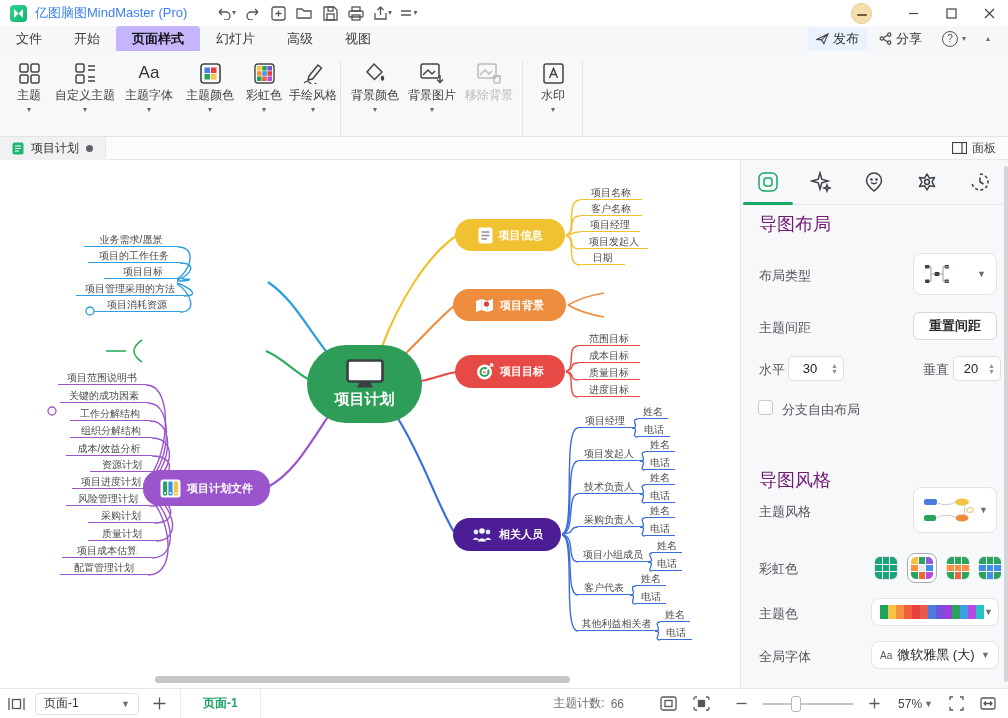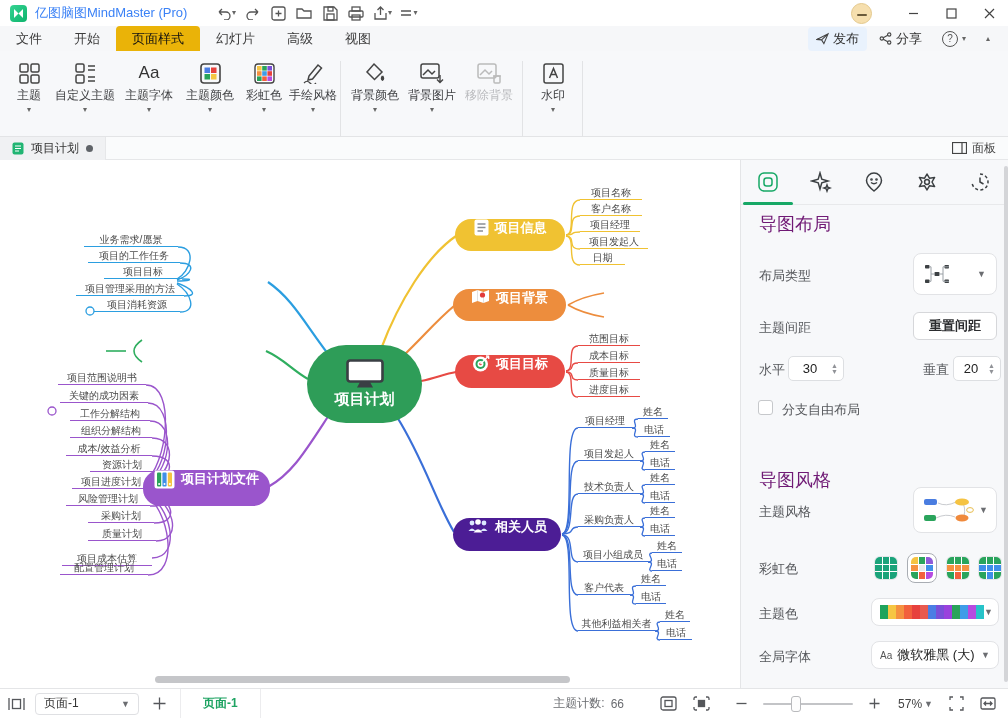--- a/index.html
+++ b/index.html
@@ -14,21 +14,21 @@
 .qi{width:26px;height:20px;display:flex;align-items:center;justify-content:center;color:#555;cursor:pointer}
 .qi svg{stroke:#555;fill:none;stroke-width:1.3}
 .caret{font-size:8px;color:#666;line-height:1}
 .win-spacer{flex:1}
 .avatar{width:21px;height:21px;border-radius:50%;background:#f6dfae;border:1px solid #e4c98d;position:relative;margin-right:22px}
 .avatar:after{content:"";position:absolute;left:5px;top:10px;width:10px;height:2px;background:#6b5b3a;border-radius:2px}
 .winbtn{width:38px;height:24px;display:flex;align-items:center;justify-content:center;color:#444;font-size:13px}
 
 .menubar{position:absolute;left:0;top:26px;width:1008px;height:25px;background:#f6f7f9;display:flex;align-items:center}
 .mitem{padding:4px 16px;color:#3c3c3c;font-size:13px}
-.mitem.active{background:#eab308;font-weight:400;color:#111;border-radius:4px 4px 0 0}
+.mitem.active{background:#c4b5fd;font-weight:700;color:#111;border-radius:4px 4px 0 0}
 .mn-right{margin-left:auto;display:flex;align-items:center;gap:4px;padding-right:10px}
 .mn-act{display:flex;align-items:center;gap:4px;padding:3px 8px;color:#333;font-size:13px;border-radius:4px}
 .mn-act svg{stroke:#444;fill:none;stroke-width:1.2}
 .pubbg{background:#e9f2fd}
 .helpbtn{width:16px;height:16px;border:1.2px solid #555;border-radius:50%;font-size:10px;display:flex;align-items:center;justify-content:center;color:#555}
 
 .ribbon{position:absolute;left:0;top:51px;width:1008px;height:86px;background:#f7f8fa;border-bottom:1px solid #e3e4e6}
 .rbtn{position:absolute;top:8px;width:58px;text-align:center;color:#3e3f42}
 .rbtn .ric{height:28px;display:flex;align-items:center;justify-content:center}
 .rbtn .rlb{font-size:12px;white-space:nowrap}
@@ -37,21 +37,21 @@
 .gcap{position:absolute;top:116px;font-size:11px;color:#8a8c90;text-align:center}
 .gdiv{position:absolute;top:10px;height:112px;width:1px;background:#e2e3e5}
 
 .doctabs{position:absolute;left:0;top:137px;width:1008px;height:23px;background:#fafbfc;border-bottom:1px solid #e6e7e9;display:flex;align-items:center}
 .dtab{display:flex;align-items:center;gap:7px;height:23px;padding:0 12px;background:#f0f1f3;border-right:1px solid #e6e7e9}
 .dtab .dlbl{font-size:12px;color:#333}
 .ddot{width:7px;height:7px;border-radius:50%;background:#5f6368}
 .panel-toggle{margin-left:auto;display:flex;align-items:center;gap:5px;padding-right:12px;color:#444;font-size:12px}
 
 .canvas{position:absolute;left:0;top:160px;width:740px;height:528px;background:#fff;overflow:hidden}
-.pill{position:absolute;border-radius:17px;display:flex;justify-content:center;gap:6px;color:#fff;font-weight:700;font-size:13px;white-space:nowrap}
+.pill{position:absolute;border-radius:17px;display:flex;align-items:center;justify-content:center;gap:6px;color:#fff;font-weight:700;font-size:11px;white-space:nowrap}
 .rootnode{position:absolute;display:flex;flex-direction:column;align-items:center;justify-content:center;gap:2px;color:#fff;font-weight:700;font-size:15px;border-radius:40px}
 .lbl{position:absolute;font-size:10px;color:#4a4a4a;text-align:center;height:14px;line-height:13px;white-space:nowrap;border-bottom:1.5px solid}
 .c-ov{border-color:#2b9ee0}.c-fl{border-color:#9a55cc}.c-in{border-color:#f0c232}.c-go{border-color:#e74a44}.c-pe{border-color:#3a6fd8}
 .hscroll{position:absolute;left:155px;top:516px;width:415px;height:7px;border-radius:4px;background:#c5c6c9}
 
 .panel{position:absolute;left:740px;top:160px;width:268px;height:528px;background:#f7f8fa;border-left:1px solid #e4e5e7}
 .ptabs{position:absolute;left:0;top:0;width:268px;height:45px;border-bottom:1px solid #e8e9eb;display:flex}
 .ptab{width:53px;display:flex;align-items:center;justify-content:center}
 .ptab svg{stroke:#3c4043;fill:none;stroke-width:1.5}
 .ptab.active svg{stroke:#17a866}
@@ -490,21 +490,21 @@
   <div class="lbl c-fl" style="left:58px;top:211px;width:88px">项目范围说明书</div>
   <div class="lbl c-fl" style="left:60px;top:229px;width:88px">关键的成功因素</div>
   <div class="lbl c-fl" style="left:70px;top:247px;width:80px">工作分解结构</div>
   <div class="lbl c-fl" style="left:70px;top:264px;width:82px">组织分解结构</div>
   <div class="lbl c-fl" style="left:66px;top:282px;width:86px">成本/效益分析</div>
   <div class="lbl c-fl" style="left:90px;top:298px;width:64px">资源计划</div>
   <div class="lbl c-fl" style="left:72px;top:315px;width:78px">项目进度计划</div>
   <div class="lbl c-fl" style="left:66px;top:332px;width:84px">风险管理计划</div>
   <div class="lbl c-fl" style="left:88px;top:349px;width:66px">采购计划</div>
   <div class="lbl c-fl" style="left:88px;top:367px;width:68px">质量计划</div>
-  <div class="lbl c-fl" style="left:62px;top:392px;width:90px">项目成本估算</div>
+  <div class="lbl c-fl" style="left:62px;top:384px;width:90px">项目成本估算</div>
   <div class="lbl c-fl" style="left:60px;top:401px;width:88px">配置管理计划</div>
 
   <div class="lbl c-in" style="left:580px;top:26px;width:62px">项目名称</div>
   <div class="lbl c-in" style="left:580px;top:42px;width:62px">客户名称</div>
   <div class="lbl c-in" style="left:580px;top:58px;width:60px">项目经理</div>
   <div class="lbl c-in" style="left:580px;top:75px;width:68px">项目发起人</div>
   <div class="lbl c-in" style="left:580px;top:91px;width:45px">日期</div>
 
   <div class="lbl c-go" style="left:578px;top:172px;width:62px">范围目标</div>
   <div class="lbl c-go" style="left:578px;top:189px;width:62px">成本目标</div>

